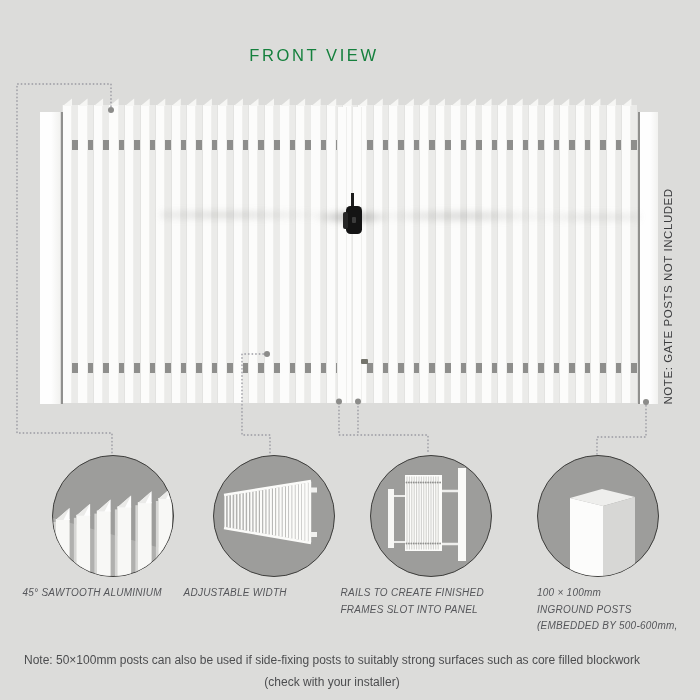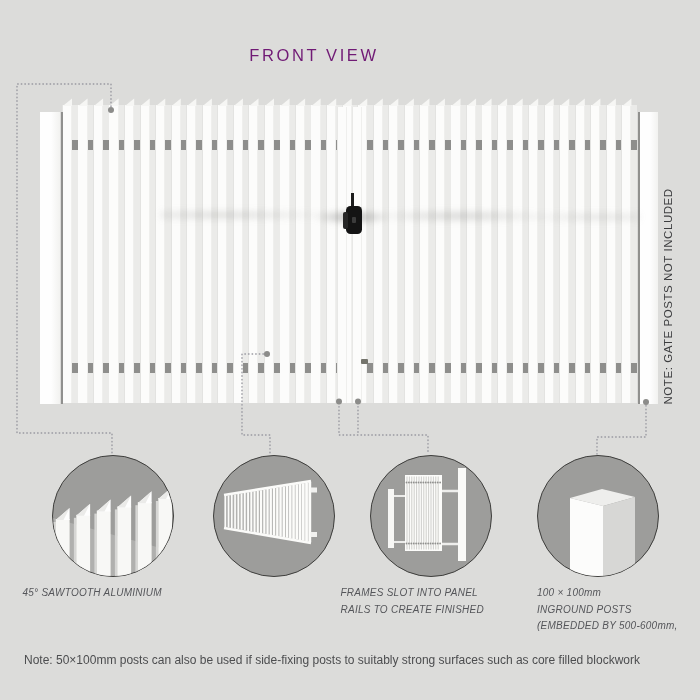--- a/index.html
+++ b/index.html
@@ -7,21 +7,21 @@
     width:700px;height:700px;position:relative;overflow:hidden;
     background:#dcdcda;
     font-family:"Liberation Sans", sans-serif;
     -webkit-font-smoothing:antialiased;
   }
   .abs{position:absolute;}
 
   
   .title{
     left:0;top:46px;width:628px;text-align:center;
-    font-size:16.5px;letter-spacing:2.6px;color:#701a75;font-weight:400;
+    font-size:16.5px;letter-spacing:2.6px;color:#15803d;font-weight:400;
   }
 
   
   .slat-backdrop{left:62px;top:105px;width:575px;height:298px;background:#ebebe9;}
   .rail{left:62px;width:575px;height:10px;background:#8e8e8c;}
   .rail.top{top:140px;}
   .rail.bottom{top:363px;}
   .slats{
     left:62px;top:105px;width:575px;height:298px;
     background:repeating-linear-gradient(90deg,
@@ -291,26 +291,28 @@
       <polygon points="32,42 64,33 97,41 65,50" fill="#eeeeec"></polygon>
       <polygon points="32,42 65,50 65,124 32,124" fill="#fcfcfb"></polygon>
       <polygon points="65,50 97,41 97,120 65,124" fill="#d7d7d5"></polygon>
     </svg>
 </div>
 
 <div class="abs callout-label l1">
   <div>45° SAWTOOTH ALUMINIUM</div>
 </div>
 <div class="abs callout-label l2">
+  <div>ADJUSTABLE WIDTH</div>
 </div>
 <div class="abs callout-label l3">
+  <div>RAILS TO CREATE FINISHED</div>
   <div>FRAMES SLOT INTO PANEL</div>
-  <div>RAILS TO CREATE FINISHED</div>
 </div>
 <div class="abs callout-label l4">
   <div>100 × 100mm</div>
   <div>INGROUND POSTS</div>
   <div>(EMBEDDED BY 500-600mm,</div>
 </div>
 
 <div class="abs footnote">
   <div>Note: 50×100mm posts can also be used if side-fixing posts to suitably strong surfaces such as core filled blockwork</div>
+  <div>(check with your installer)</div>
 </div>
 
 </body></html>

